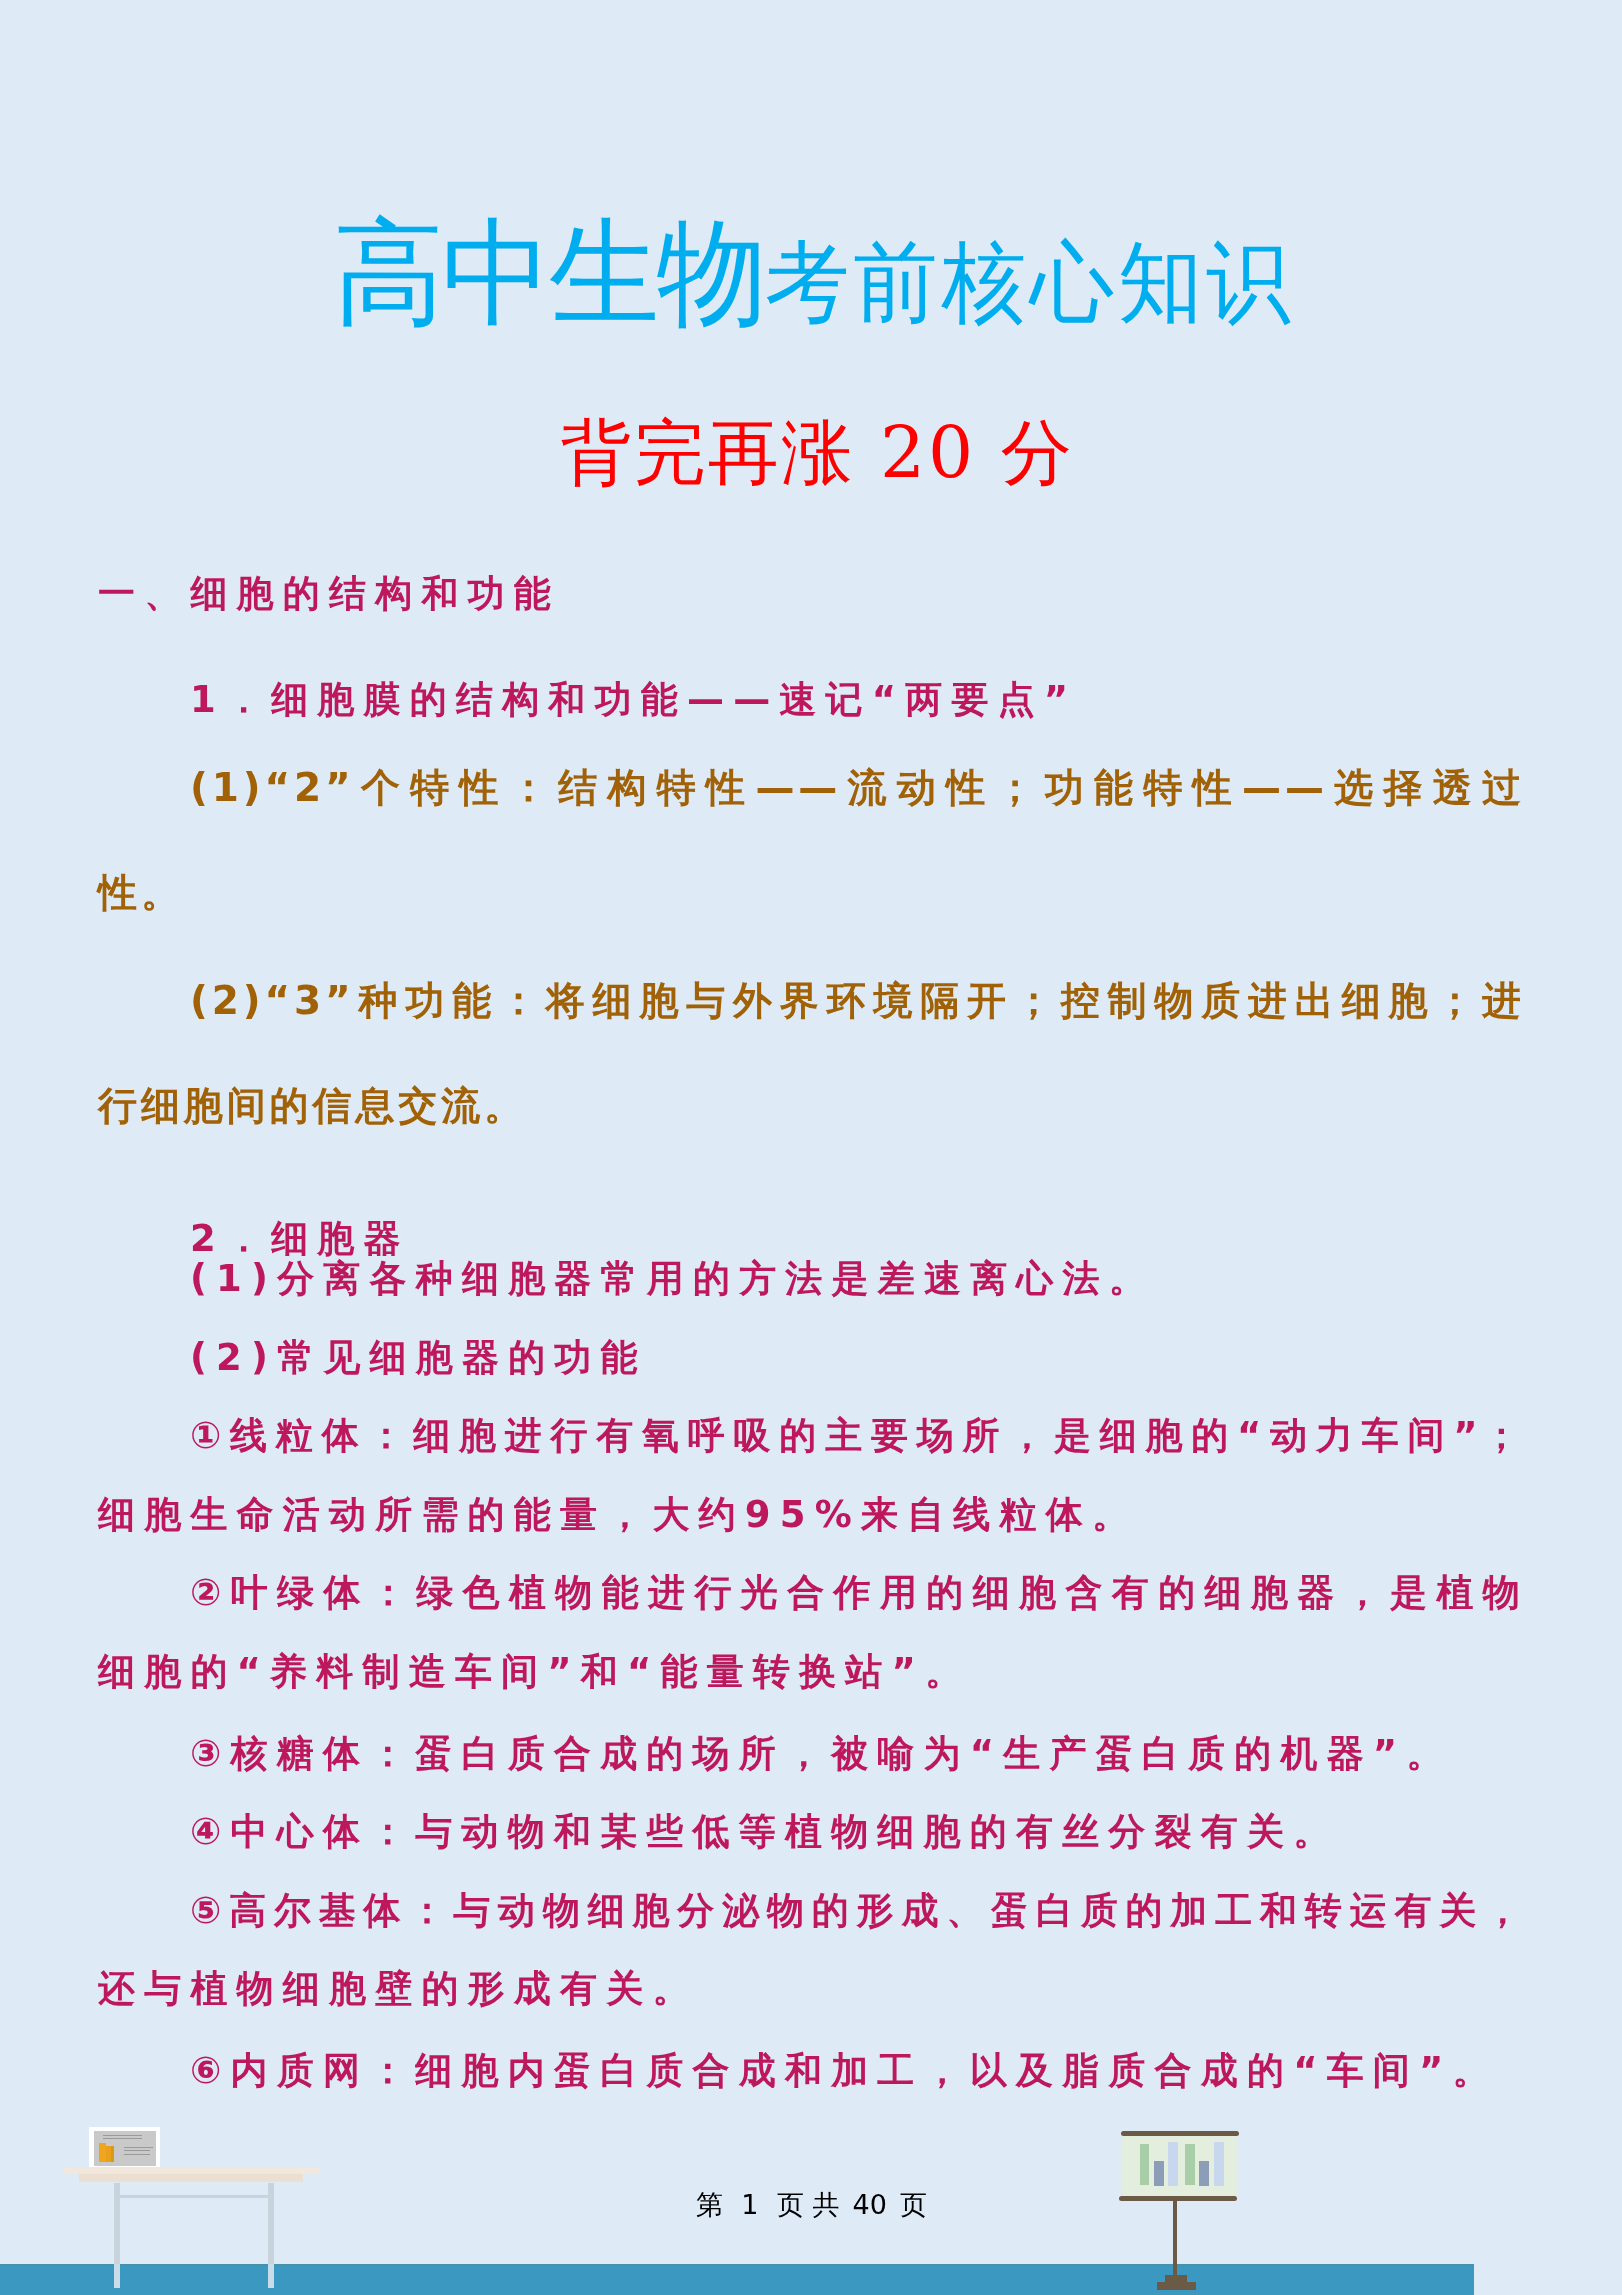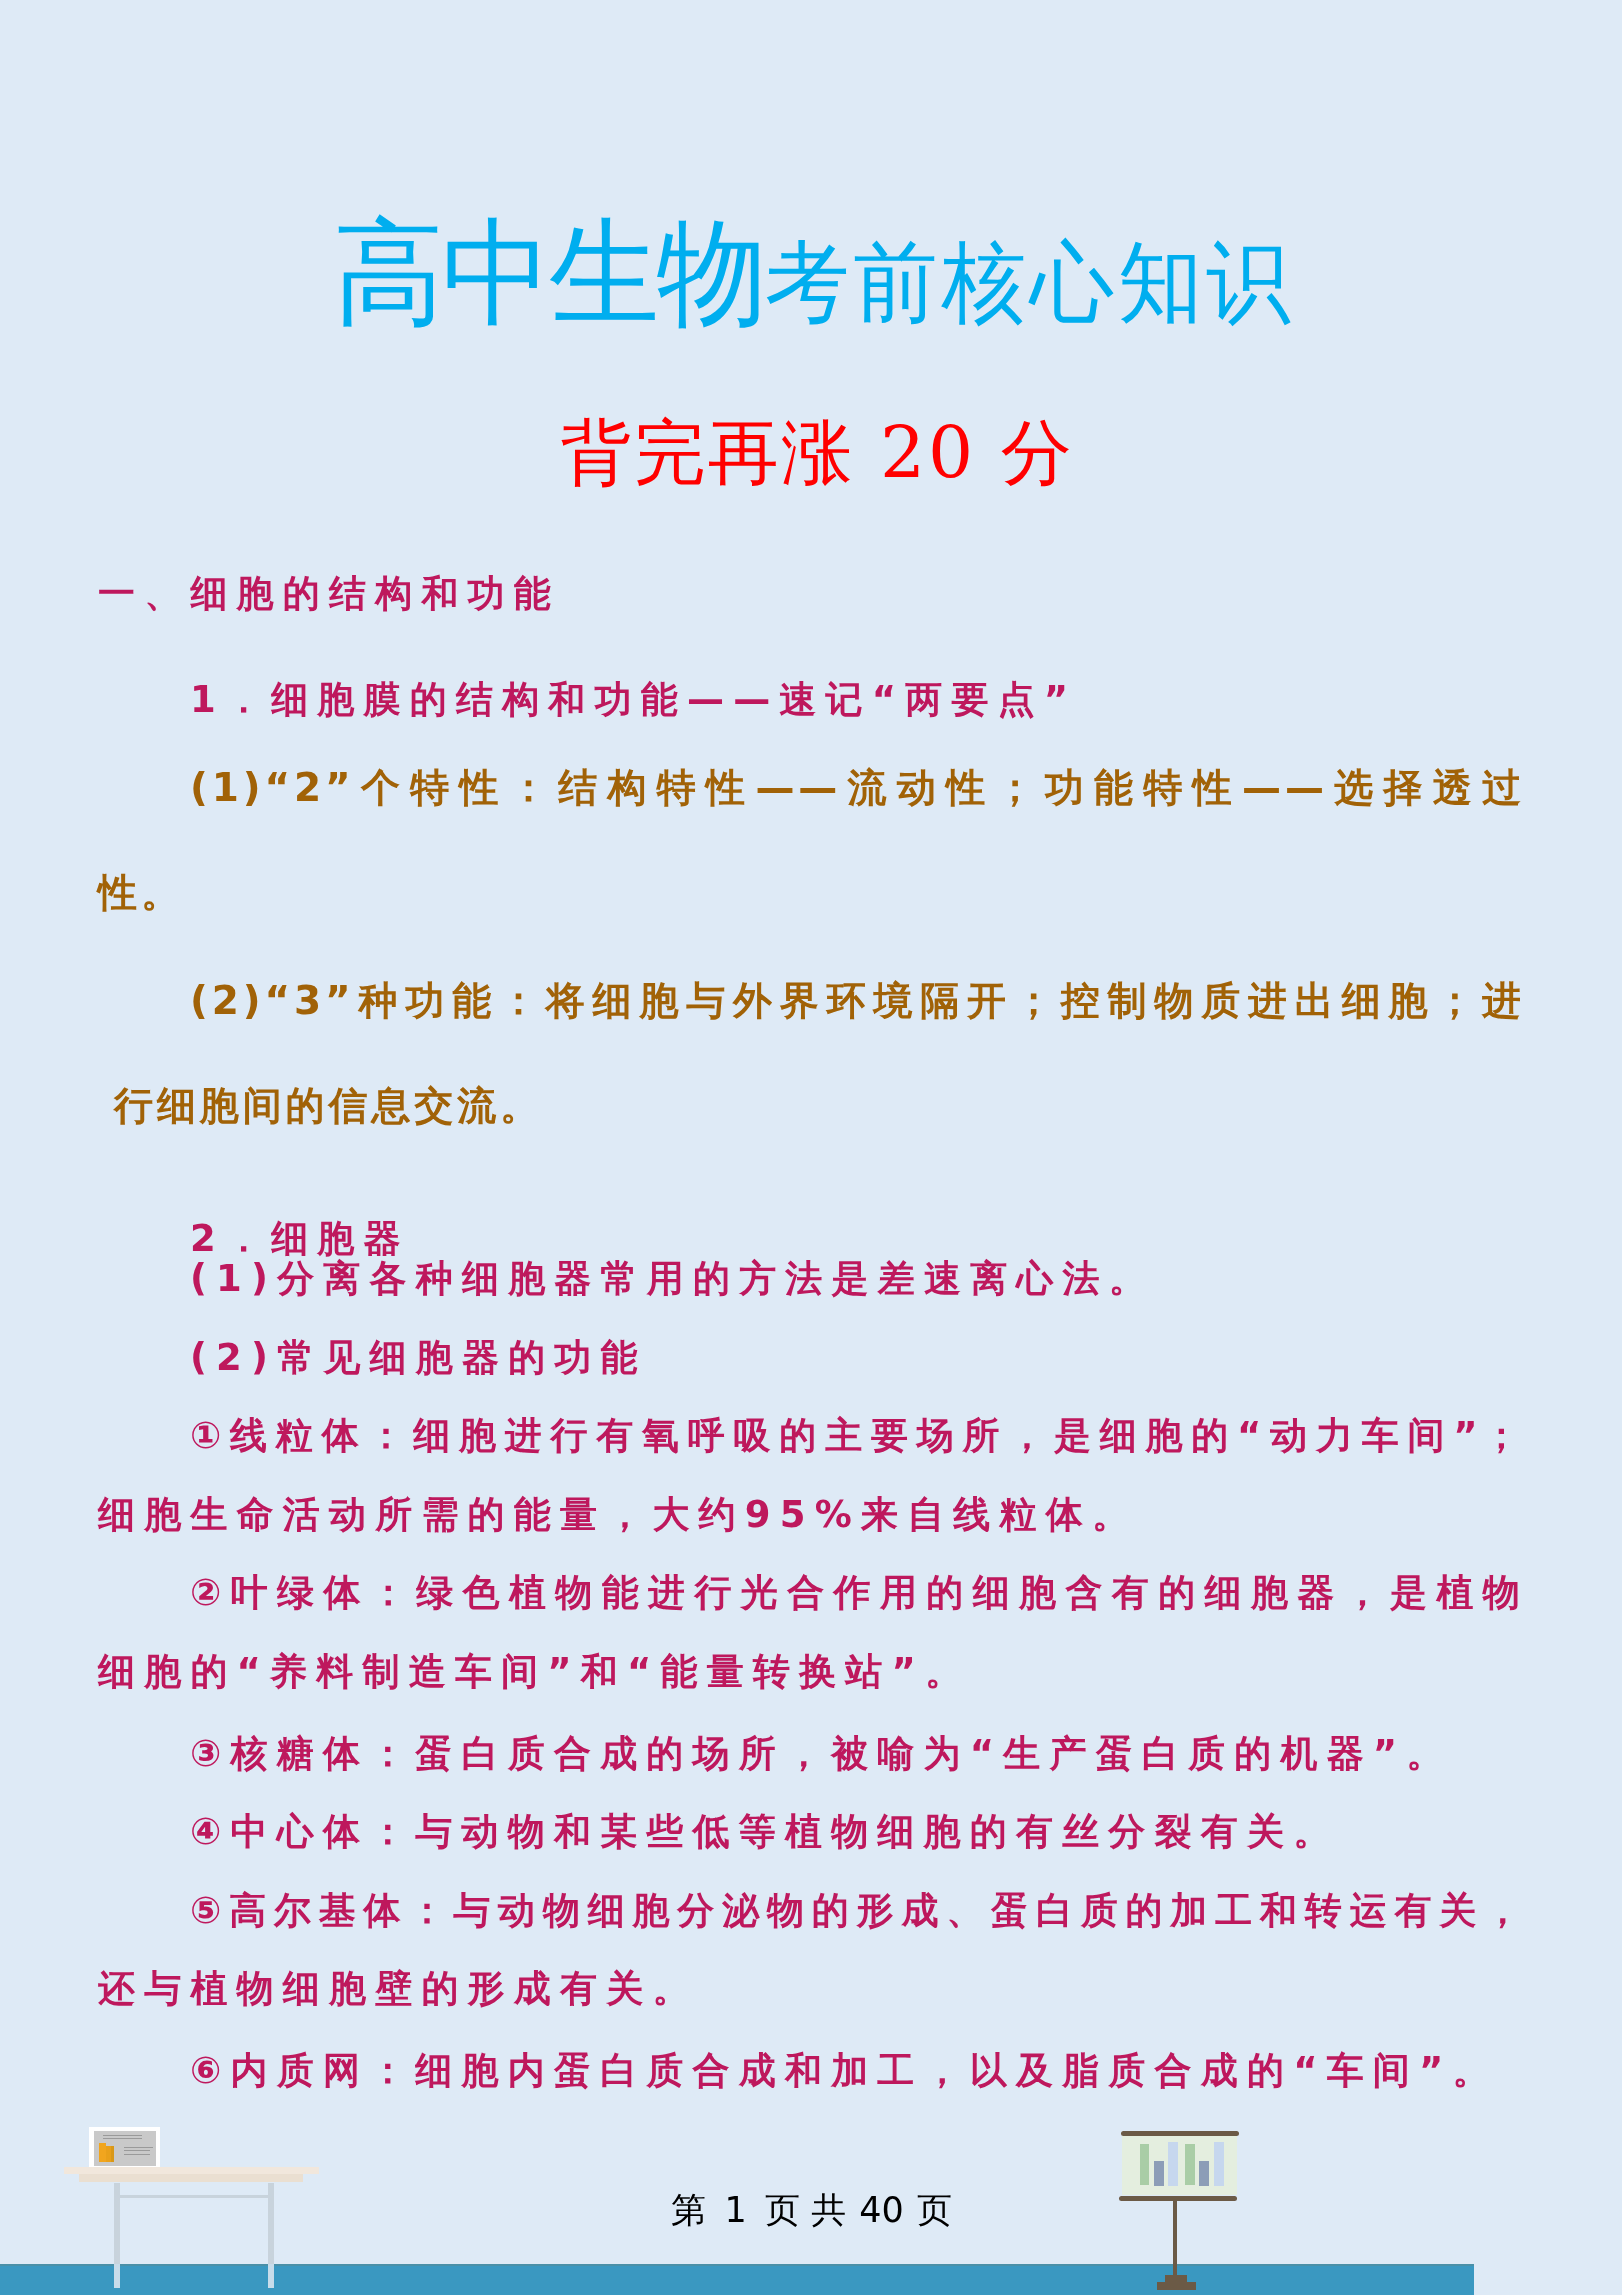--- a/index.html
+++ b/index.html
@@ -77,21 +77,21 @@
       text-align: justify;
       text-align-last: justify;
     }
 
     
     .page-num {
       left: 0; right: 0;
       top: 2187px;
       text-align: center;
       font-family: "DejaVu Sans", sans-serif;
-      font-size: 35px;
+      font-size: 27px;
       color: #000;
       white-space: nowrap;
     }
     .page-num span { margin: 0 9.2px; }
 
     .floor {
       left: 0;
       top: 2264px;
       width: 1474px;
       height: 31px;
@@ -167,21 +167,21 @@
 <div class="abs subtitle">背完再涨 20 分</div>
 
 <div class="abs line" style="top:568px;">一、细胞的结构和功能</div>
 
 <div class="abs line indent" style="top:674px;">1．细胞膜的结构和功能——速记“两要点”</div>
 
 <div class="abs line indent bold justify" style="top:762px;">(1)“2”个特性：结构特性——流动性；功能特性——选择透过</div>
 <div class="abs line bold" style="top:867px;">性。</div>
 
 <div class="abs line indent bold justify" style="top:975px;">(2)“3”种功能：将细胞与外界环境隔开；控制物质进出细胞；进</div>
-<div class="abs line bold" style="top:1080px;margin-left:16px;">行细胞间的信息交流。</div>
+<div class="abs line bold" style="top:1080px;">行细胞间的信息交流。</div>
 
 <div class="abs line indent" style="top:1175px;margin-top:38px;">2．细胞器</div>
 <div class="abs line indent" style="top:1253px;">(1)分离各种细胞器常用的方法是差速离心法。</div>
 <div class="abs line indent" style="top:1332px;">(2)常见细胞器的功能</div>
 
 <div class="abs line indent justify" style="top:1410px; letter-spacing:5.2px;">①线粒体：细胞进行有氧呼吸的主要场所，是细胞的“动力车间”；</div>
 <div class="abs line" style="top:1489px;">细胞生命活动所需的能量，大约95%来自线粒体。</div>
 
 <div class="abs line indent justify" style="top:1567px; letter-spacing:5.2px;">②叶绿体：绿色植物能进行光合作用的细胞含有的细胞器，是植物</div>
 <div class="abs line" style="top:1646px;">细胞的“养料制造车间”和“能量转换站”。</div>

